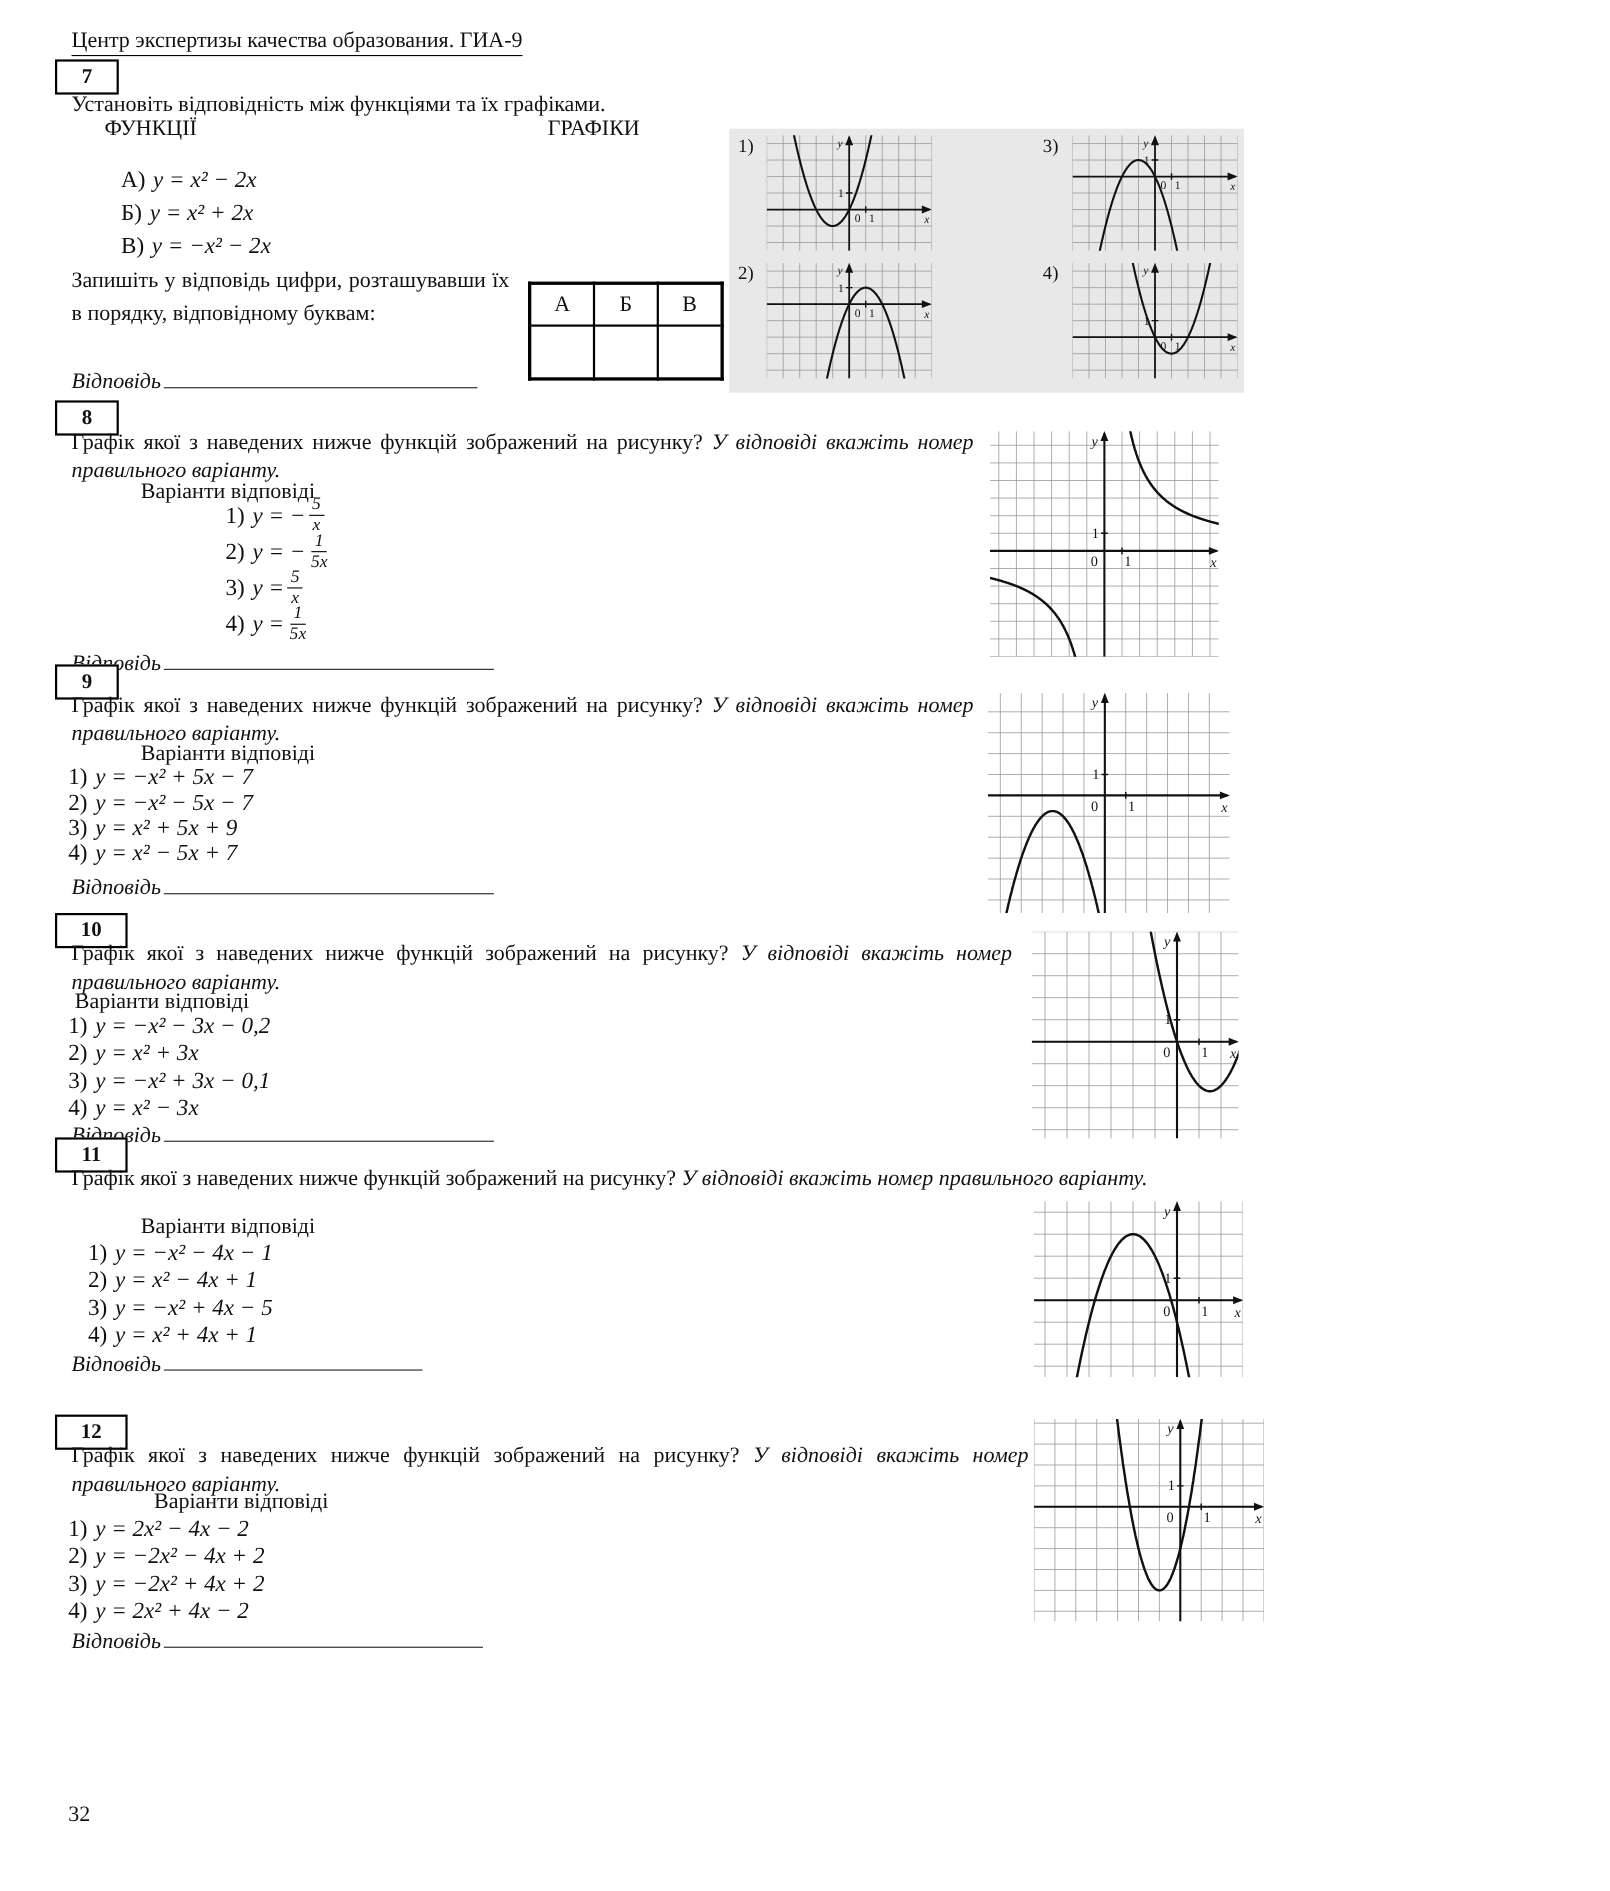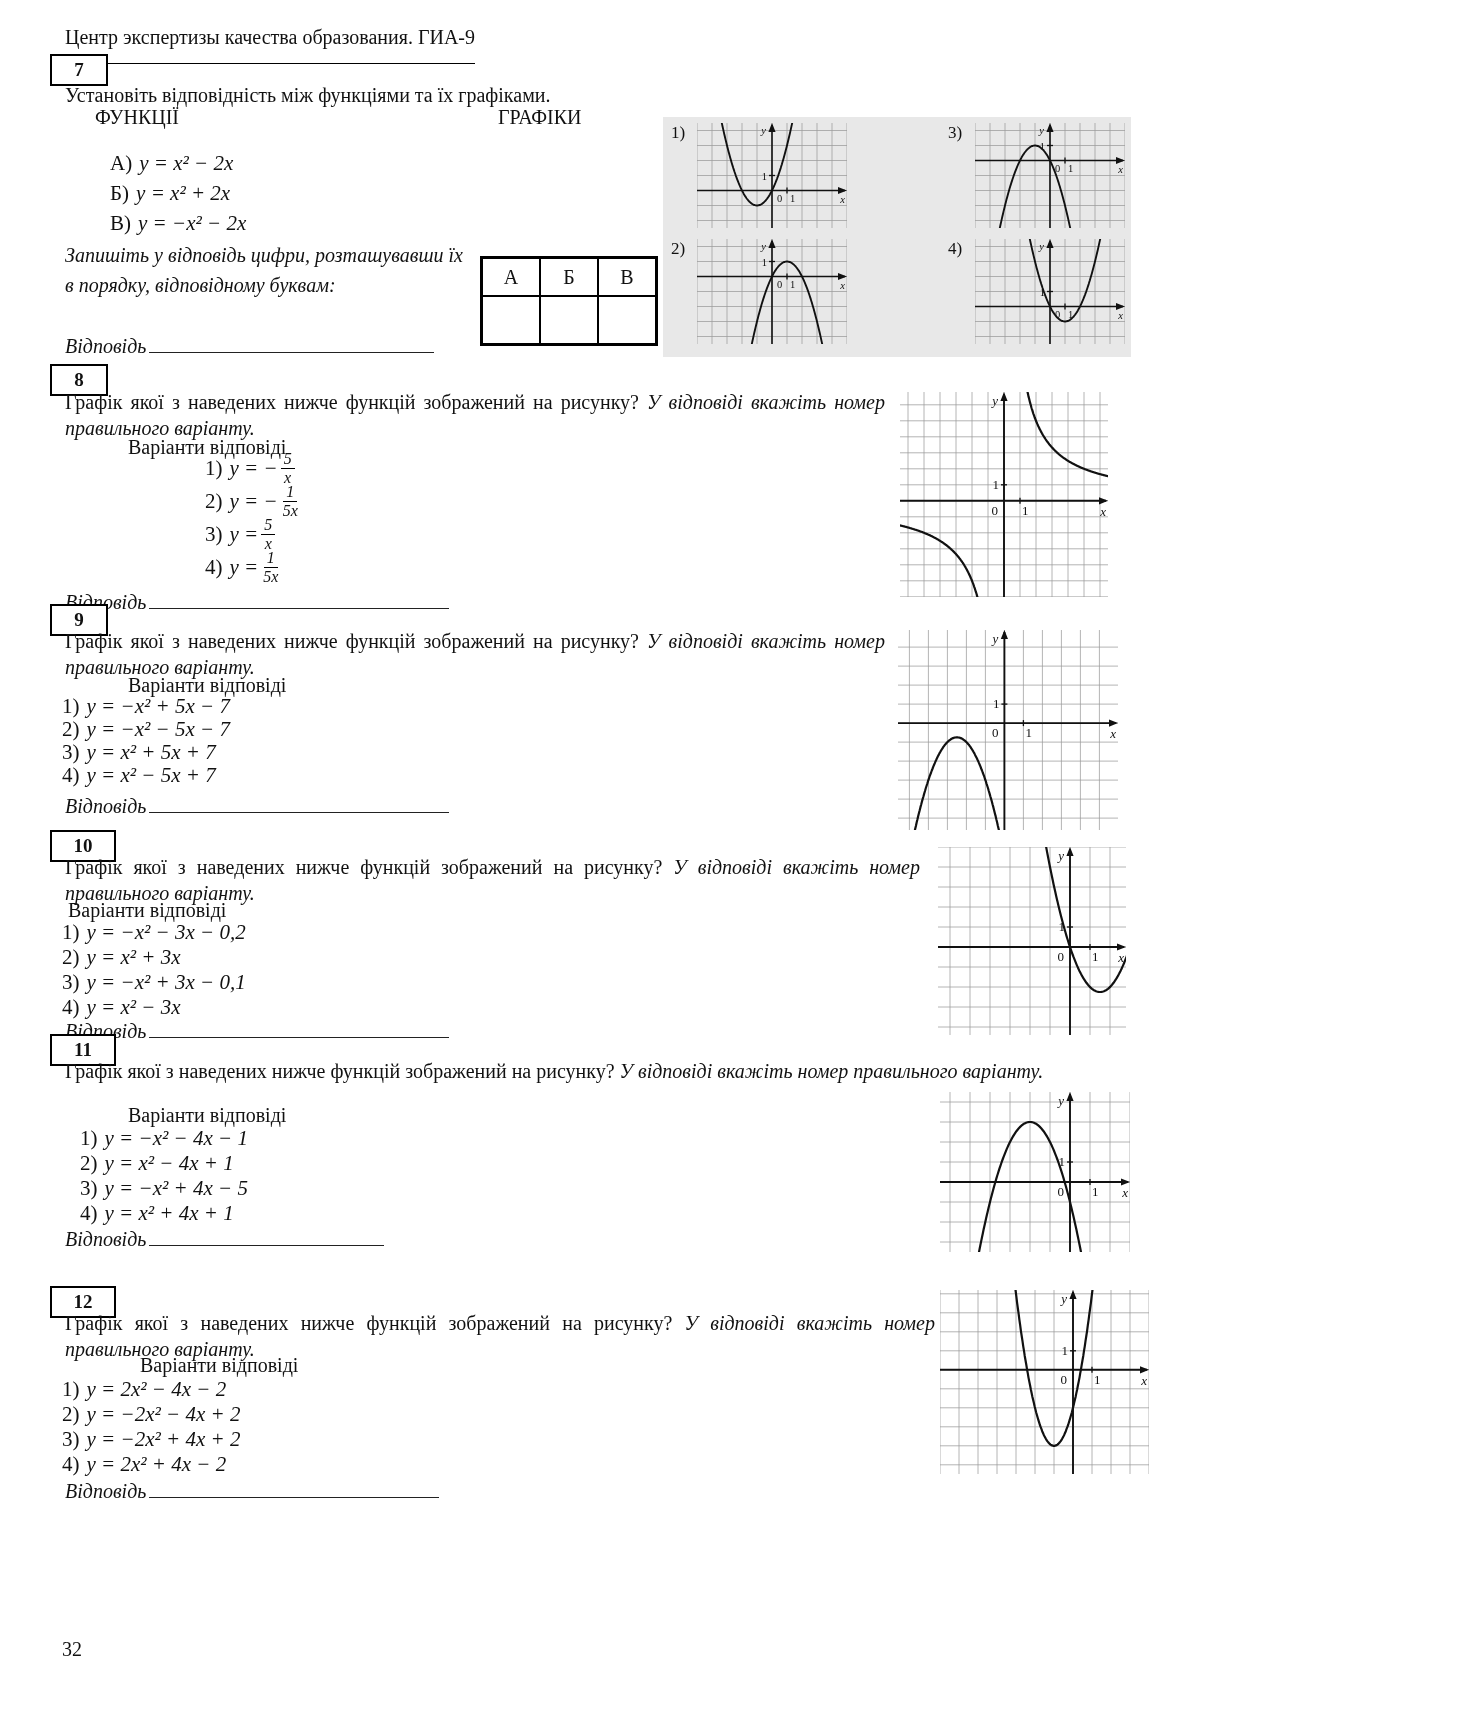--- a/index.html
+++ b/index.html
@@ -1,20 +1,20 @@
 <!DOCTYPE html>
 <html><head>
 <meta charset="utf-8">
 <style>
   html,body{margin:0;padding:0;}
   body{background:#fff;}
   #page{position:relative;width:1464px;height:1719px;background:#ffffff;
         font-family:"Liberation Serif", serif;color:#111;overflow:hidden;}
   #header{position:absolute;left:65px;top:26px;font-size:20px;
-          border-bottom:1.5px solid #000;padding-bottom:14px;}
+          border-bottom:1.5px solid #000;padding-bottom:1px;}
   .numbox{position:absolute;height:28px;border:2.5px solid #000;background:#fff;
           display:flex;align-items:center;justify-content:center;
           font-weight:bold;font-size:19px;}
   .nb-sm{width:54px}.nb-lg{width:62px}
   .q{position:absolute;margin:0;font-size:20px;line-height:1.32;text-align:justify;}
   .qi{font-style:italic;}
   .colhead{position:absolute;font-size:20px;}
   .variants{position:absolute;font-size:20px;}
   .opt{white-space:nowrap;font-size:21px;}
   .opt-n{margin-right:7px;}
@@ -22,21 +22,21 @@
   #p7-fns .opt{line-height:30px;}
   .opts .opt{line-height:23px;}
   #p10-opts .opt,#p11-opts .opt,#p12-opts .opt{line-height:25px;}
   .opts{position:absolute;}
   #p7-fns{position:absolute;left:110px;top:148px;}
   .frac-opt{height:33px;display:flex;align-items:center;}
   .frac{display:inline-flex;flex-direction:column;align-items:center;
         font-size:16px;line-height:1.12;margin-left:3px;font-style:italic;}
   .frac .num{border-bottom:1.6px solid #000;padding:0 3px;}
   .frac .den{padding:0 2px;}
-  .instr{position:absolute;margin:0;font-style:italic;font-size:20px;line-height:1.5;
+  .instr{position:absolute;margin:0;font-size:20px;line-height:1.5;
          text-align:justify;}
   .answer{position:absolute;font-size:20px;}
   .ans-word{}
   .ans-line{display:inline-block;height:20px;border-bottom:1.6px solid #222;margin-left:3px;}
   .w235{width:235px}.w285{width:285px}.w290{width:290px}.w300{width:300px}
   #p7-table{position:absolute;left:480px;top:256px;border-collapse:collapse;
             border:3px solid #000;background:#fff;}
   #p7-table td{border:2px solid #000;width:54px;text-align:center;font-size:20px;}
   #p7-table tr.hd td{height:34px;}
   #p7-table tr.bd td{height:44px;}
@@ -306,21 +306,21 @@
       </div>
   </section>
 
   <section>
     <div class="numbox nb-sm" style="left:50px;top:604px">9</div>
     <p class="q" style="left:65px;top:628px;width:820px"><span>Графік якої з наведених нижче функцій зображений на рисунку?</span> <i class="qi">У відповіді вкажіть номер правильного варіанту.</i></p>
     <div class="variants" style="left:128px;top:674px">Варіанти відповіді</div>
     <div class="opts" style="left:62px;top:695px">
       <div class="opt"><span class="opt-n">1)</span><i class="opt-f">y = −x² + 5x − 7</i></div>
       <div class="opt"><span class="opt-n">2)</span><i class="opt-f">y = −x² − 5x − 7</i></div>
-      <div class="opt"><span class="opt-n">3)</span><i class="opt-f">y = x² + 5x + 7</i></div>
+      <div class="opt"><span class="opt-n">3)</span><i class="opt-f">y = x² + 5x + 9</i></div>
       <div class="opt"><span class="opt-n">4)</span><i class="opt-f">y = x² − 5x + 7</i></div>
     </div>
     <div class="answer" style="left:65px;top:792px"><i class="ans-word">Відповідь</i><span class="ans-line w300"></span></div>
     <div class="graph" style="left:898px;top:630px">
         <svg width="220" height="200" viewBox="0 0 220 200">
           <line x1="11.4" y1="0.0" x2="11.4" y2="200.0" stroke="#9b9b9b" stroke-width="0.75"></line>
           <line x1="30.4" y1="0.0" x2="30.4" y2="200.0" stroke="#9b9b9b" stroke-width="0.75"></line>
           <line x1="49.4" y1="0.0" x2="49.4" y2="200.0" stroke="#9b9b9b" stroke-width="0.75"></line>
           <line x1="68.4" y1="0.0" x2="68.4" y2="200.0" stroke="#9b9b9b" stroke-width="0.75"></line>
           <line x1="87.4" y1="0.0" x2="87.4" y2="200.0" stroke="#9b9b9b" stroke-width="0.75"></line>

